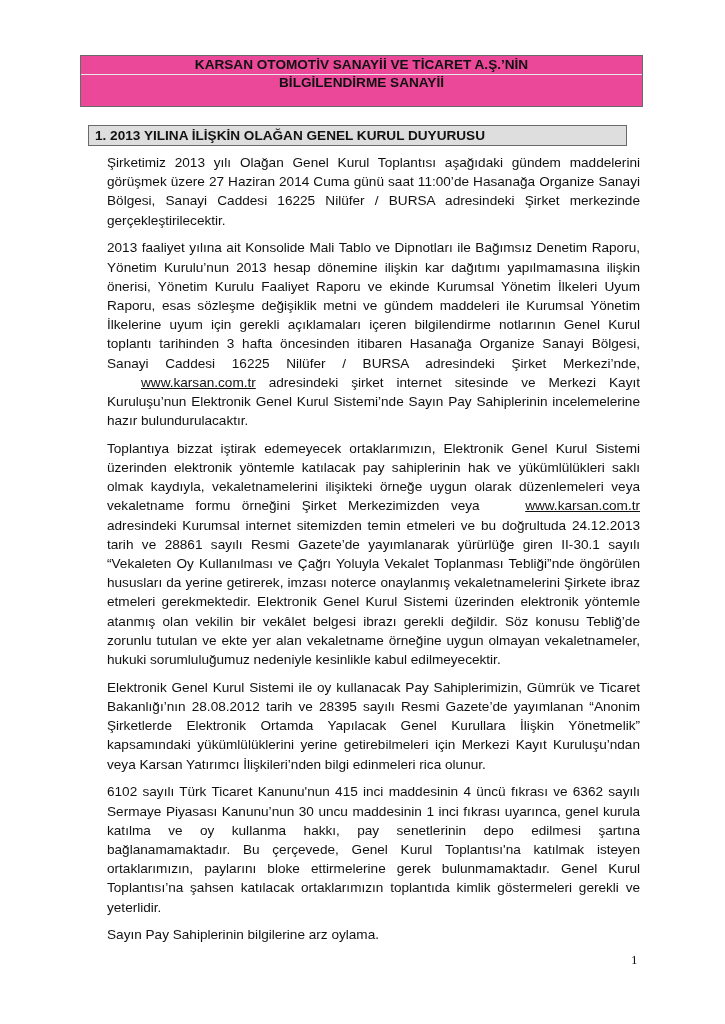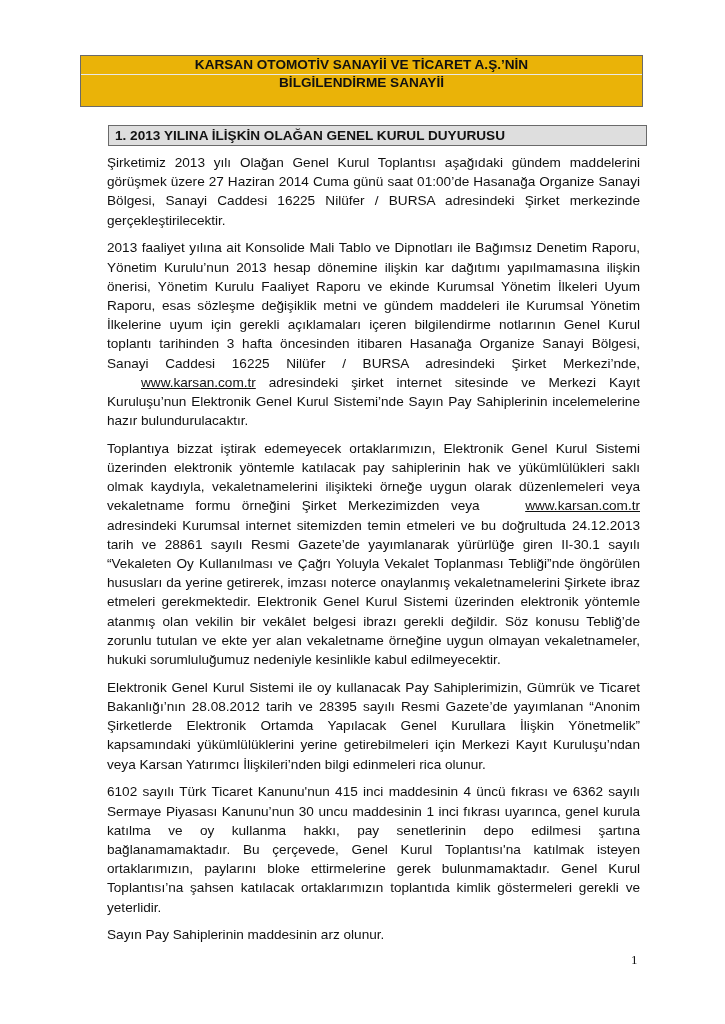--- a/index.html
+++ b/index.html
@@ -1,26 +1,26 @@
 <!DOCTYPE html>
 <html><head>
 <meta charset="utf-8">
 <style>
   html, body { margin:0; padding:0; background:#ffffff; }
   body { width:725px; height:1024px; position:relative; overflow:hidden;
          font-family:"Liberation Sans", sans-serif; color:#111; }
   .title-box {
     position:absolute; left:80px; top:55px; width:563px; height:52px;
-    background:#eab308; border:1px solid #6a6a6a; box-sizing:border-box;
+    background:#ec4899; border:1px solid #6a6a6a; box-sizing:border-box;
     text-align:center; font-weight:bold; font-size:13.6px; line-height:16.5px;
     padding-top:1px;
   }
   .title-box .line1 { border-bottom:1px solid #e8e8e8; padding-bottom:0px; }
   .section-box {
-    position:absolute; left:108px; top:125px; width:539px; height:21px;
+    position:absolute; left:88px; top:125px; width:539px; height:21px;
     background:#dedede; border:1px solid #6a6a6a; box-sizing:border-box;
     font-weight:bold; font-size:13.6px; line-height:19px; padding-left:6px;
   }
   .body-text {
     position:absolute; left:107px; top:153px; width:533px;
     font-size:13.6px; line-height:19.2px; text-align:justify;
   }
   .body-text p { margin:0 0 8.5px 0; }
   .link { text-decoration:underline; color:#111;margin-left:34px; }
   .page-number {
@@ -32,21 +32,21 @@
 <body>
 
 <div class="title-box">
   <div class="line1">KARSAN OTOMOTİV SANAYİİ VE TİCARET A.Ş.’NİN</div>
   <div>BİLGİLENDİRME SANAYİİ</div>
 </div>
 
 <div class="section-box">1.  2013 YILINA İLİŞKİN OLAĞAN GENEL KURUL DUYURUSU</div>
 
 <div class="body-text">
-  <p>Şirketimiz 2013 yılı Olağan Genel Kurul Toplantısı aşağıdaki gündem maddelerini görüşmek üzere 27 Haziran 2014 Cuma günü saat 01:00’de Hasanağa Organize Sanayi Bölgesi, Sanayi Caddesi 16225 Nilüfer / BURSA adresindeki Şirket merkezinde gerçekleştirilecektir.</p>
+  <p>Şirketimiz 2013 yılı Olağan Genel Kurul Toplantısı aşağıdaki gündem maddelerini görüşmek üzere 27 Haziran 2014 Cuma günü saat 11:00’de Hasanağa Organize Sanayi Bölgesi, Sanayi Caddesi 16225 Nilüfer / BURSA adresindeki Şirket merkezinde gerçekleştirilecektir.</p>
   <p><span>2013 faaliyet yılına ait Konsolide Mali Tablo ve Dipnotları ile Bağımsız Denetim Raporu, Yönetim Kurulu’nun 2013 hesap dönemine ilişkin kar dağıtımı yapılmamasına ilişkin önerisi, Yönetim Kurulu Faaliyet Raporu ve ekinde Kurumsal Yönetim İlkeleri Uyum Raporu, esas sözleşme değişiklik metni ve gündem maddeleri ile Kurumsal Yönetim İlkelerine uyum için gerekli açıklamaları içeren bilgilendirme notlarının Genel Kurul toplantı tarihinden  3 hafta öncesinden itibaren Hasanağa Organize Sanayi Bölgesi, Sanayi Caddesi 16225 Nilüfer / BURSA adresindeki Şirket Merkezi’nde, </span><span class="link">www.karsan.com.tr</span><span> adresindeki şirket internet sitesinde ve Merkezi Kayıt Kuruluşu’nun Elektronik Genel Kurul Sistemi’nde Sayın Pay Sahiplerinin incelemelerine hazır bulundurulacaktır.</span></p>
   <p><span>Toplantıya bizzat iştirak edemeyecek ortaklarımızın, Elektronik Genel Kurul Sistemi üzerinden elektronik yöntemle katılacak pay sahiplerinin hak ve yükümlülükleri saklı olmak kaydıyla, vekaletnamelerini ilişikteki örneğe uygun olarak düzenlemeleri veya vekaletname formu örneğini Şirket Merkezimizden veya </span><span class="link">www.karsan.com.tr</span><span> adresindeki Kurumsal internet sitemizden temin etmeleri ve bu doğrultuda 24.12.2013 tarih ve 28861 sayılı Resmi Gazete’de yayımlanarak yürürlüğe giren II-30.1 sayılı “Vekaleten Oy Kullanılması ve Çağrı Yoluyla Vekalet Toplanması Tebliği”nde öngörülen hususları da yerine getirerek, imzası noterce onaylanmış vekaletnamelerini Şirkete ibraz etmeleri gerekmektedir. Elektronik Genel Kurul Sistemi üzerinden elektronik yöntemle atanmış olan vekilin bir vekâlet belgesi ibrazı gerekli değildir. Söz konusu Tebliğ’de zorunlu tutulan ve ekte yer alan vekaletname örneğine uygun olmayan vekaletnameler, hukuki sorumluluğumuz nedeniyle kesinlikle kabul edilmeyecektir.</span></p>
   <p>Elektronik Genel Kurul Sistemi ile oy kullanacak Pay Sahiplerimizin, Gümrük ve Ticaret Bakanlığı’nın 28.08.2012 tarih ve 28395 sayılı Resmi Gazete’de yayımlanan “Anonim Şirketlerde Elektronik Ortamda Yapılacak Genel Kurullara İlişkin Yönetmelik” kapsamındaki yükümlülüklerini yerine getirebilmeleri için Merkezi Kayıt Kuruluşu’ndan veya Karsan Yatırımcı İlişkileri’nden bilgi edinmeleri rica olunur.</p>
   <p>6102 sayılı Türk Ticaret Kanunu'nun 415 inci maddesinin 4 üncü fıkrası ve 6362 sayılı Sermaye Piyasası Kanunu’nun 30 uncu maddesinin 1 inci fıkrası uyarınca, genel kurula katılma ve oy kullanma hakkı, pay senetlerinin depo edilmesi şartına bağlanamamaktadır. Bu çerçevede, Genel Kurul Toplantısı'na katılmak isteyen ortaklarımızın, paylarını bloke ettirmelerine gerek bulunmamaktadır. Genel Kurul Toplantısı’na şahsen katılacak ortaklarımızın toplantıda kimlik göstermeleri gerekli ve yeterlidir.</p>
-  <p>Sayın Pay Sahiplerinin maddesinin arz olunur.</p>
+  <p>Sayın Pay Sahiplerinin bilgilerine arz oylama.</p>
 </div>
 
 <div class="page-number">1</div>
 
 </body></html>

